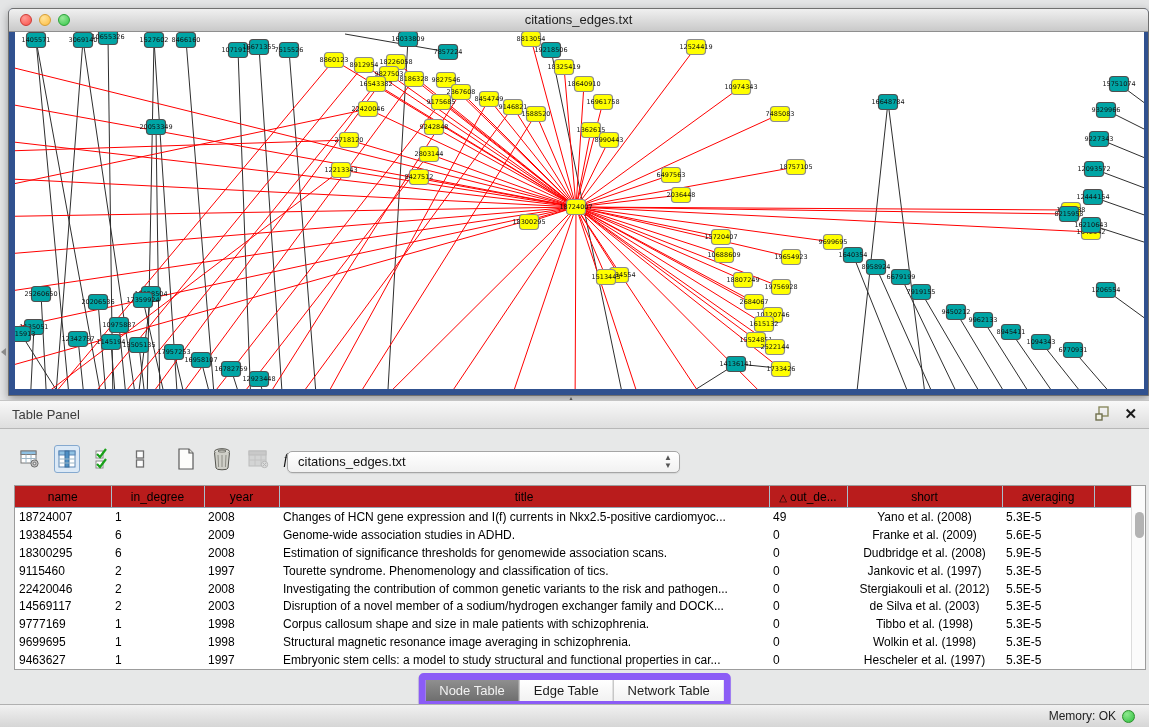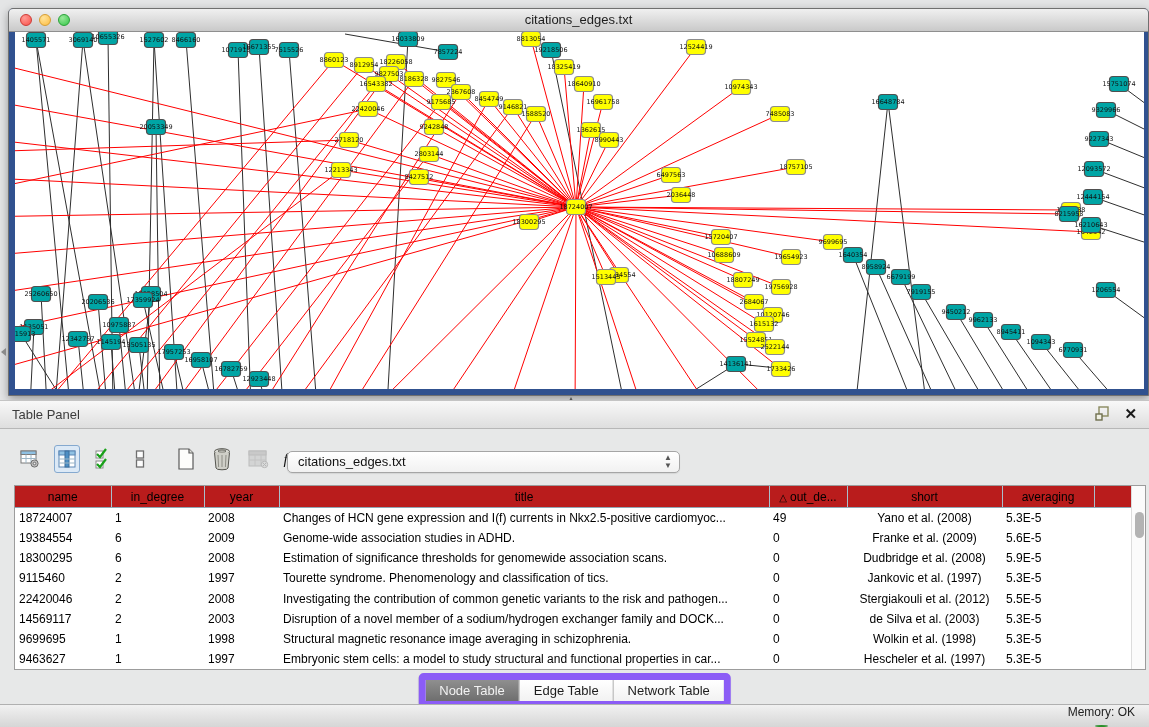--- a/index.html
+++ b/index.html
@@ -100,21 +100,21 @@
   }
   .seg:last-child{border-right:none;}
   .seg.active{background:linear-gradient(#8f8f8f,#6e6e6e);color:#f2f2f2;}
   
   #status-bar{
     position:absolute;left:0;top:704px;width:1149px;height:23px;box-sizing:border-box;
     background:linear-gradient(#f1f1f1,#d6d6d6);border-top:1px solid #b0b0b0;
   }
   #status-bar .mem{
     position:absolute;right:14px;top:0;height:22px;display:flex;align-items:center;gap:6px;
-    font-size:12px;color:#222;flex-direction:column;
+    font-size:12px;color:#222;
   }
   .memdot{width:13px;height:13px;border-radius:50%;background:radial-gradient(circle at 35% 30%,#8ee98e,#2fbf3f);border:1px solid #2a8f2a;box-sizing:border-box;}
 </style>
 </head>
 <body>
 
 <div id="net-window">
   <div class="titlebar">
     <div class="lights">
       <span class="light red"></span>
@@ -802,20 +802,30 @@
             <td>14569117</td>
             <td>2</td>
             <td>2003</td>
             <td>Disruption of a novel member of a sodium/hydrogen exchanger family and DOCK...</td>
             <td>0</td>
             <td class="c-short">de Silva et al. (2003)</td>
             <td>5.3E-5</td>
             <td></td>
           </tr>
           <tr>
+            <td>9777169</td>
+            <td>1</td>
+            <td>1998</td>
+            <td>Corpus callosum shape and size in male patients with schizophrenia.</td>
+            <td>0</td>
+            <td class="c-short">Tibbo et al. (1998)</td>
+            <td>5.3E-5</td>
+            <td></td>
+          </tr>
+          <tr>
             <td>9699695</td>
             <td>1</td>
             <td>1998</td>
             <td>Structural magnetic resonance image averaging in schizophrenia.</td>
             <td>0</td>
             <td class="c-short">Wolkin et al. (1998)</td>
             <td>5.3E-5</td>
             <td></td>
           </tr>
           <tr>

